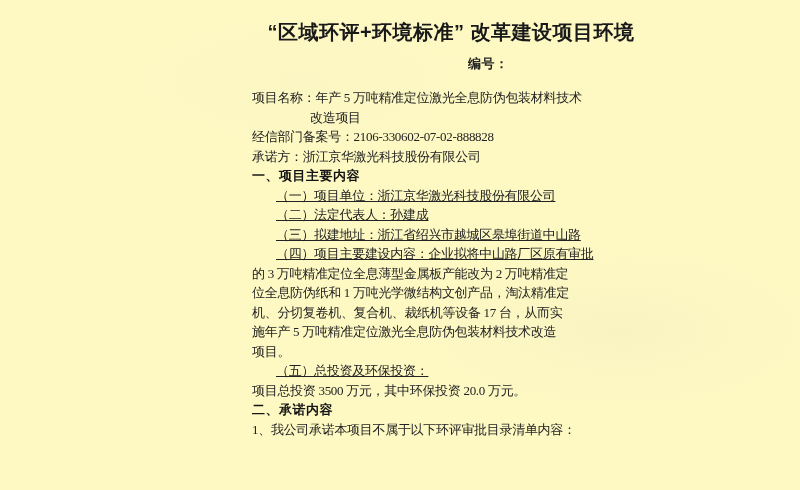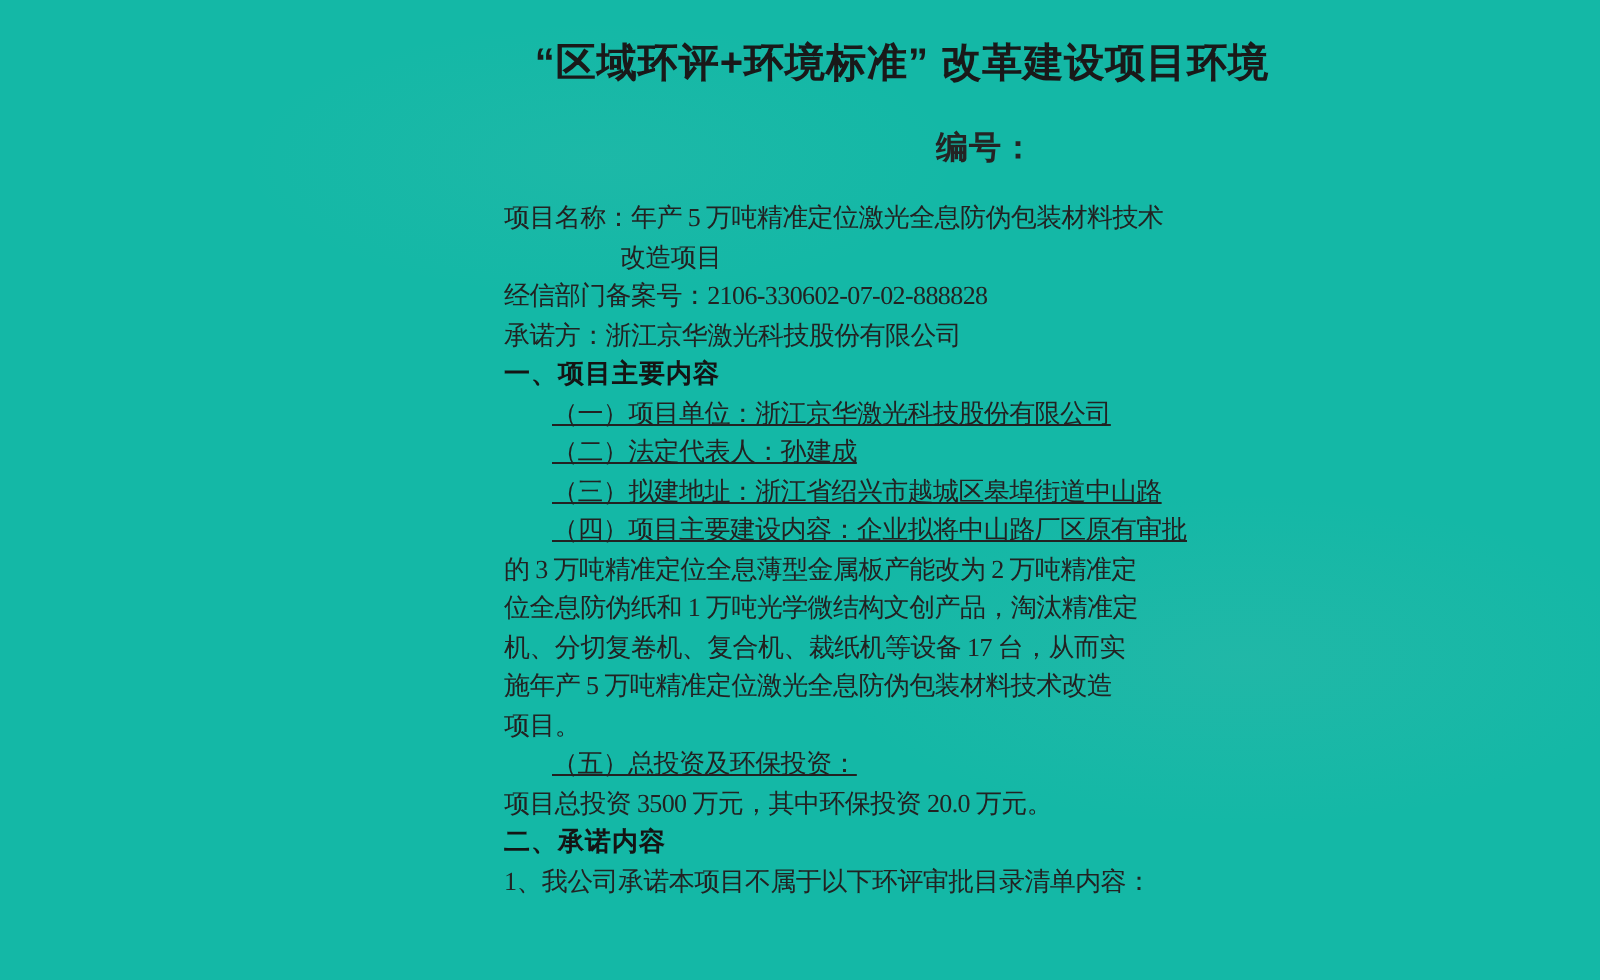--- a/index.html
+++ b/index.html
@@ -4,21 +4,21 @@
 <style>
   html, body {
     margin: 0;
     padding: 0;
     background: #ffffff;
   }
   .page {
     position: relative;
     width: 800px;
     height: 490px;
-    background: #14b8a6;
+    background: #fef9c3;
     overflow: hidden;
     font-family: "Liberation Serif", "DejaVu Serif", serif;
     color: #1f1f1f;
   }
   
   .scan-shade {
     position: absolute;
     left: 0; top: 0; right: 0; bottom: 0;
     background:
       radial-gradient(ellipse 300px 120px at 620px 330px, rgba(180,180,180,0.08), rgba(255,255,255,0) 70%),
@@ -35,23 +35,23 @@
     text-align: center;
     font-family: "Liberation Sans", "DejaVu Sans", sans-serif;
     font-weight: 700;
     font-size: 20px;
     line-height: 24px;
     letter-spacing: 0.5px;
     color: #191919;
     white-space: nowrap;
   }
   .doc-number {
-    margin-top: 22px;
+    margin-top: 11px;
     padding-left: 216px;
-    font-size: 16px;
+    font-size: 13px;
     line-height: 18px;
     font-weight: 600;
     letter-spacing: 0.5px;
     color: #242424;
     white-space: pre;
   }
   .doc-lines {
     margin-top: 15px;
   }
   .line {

